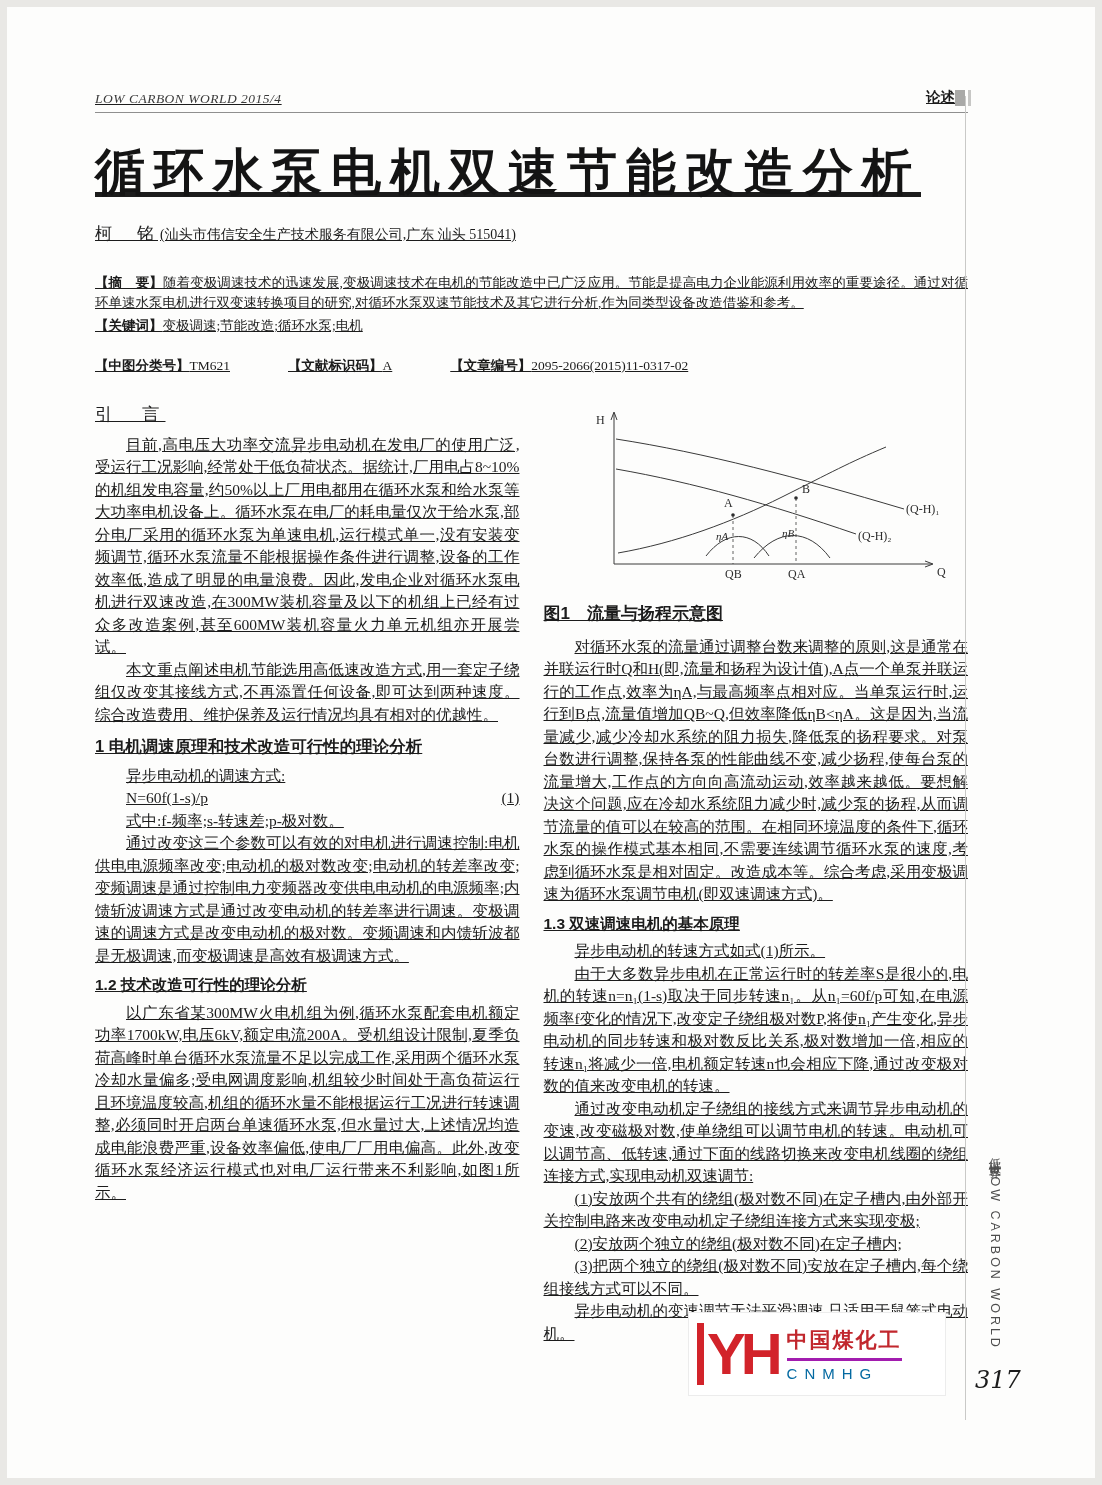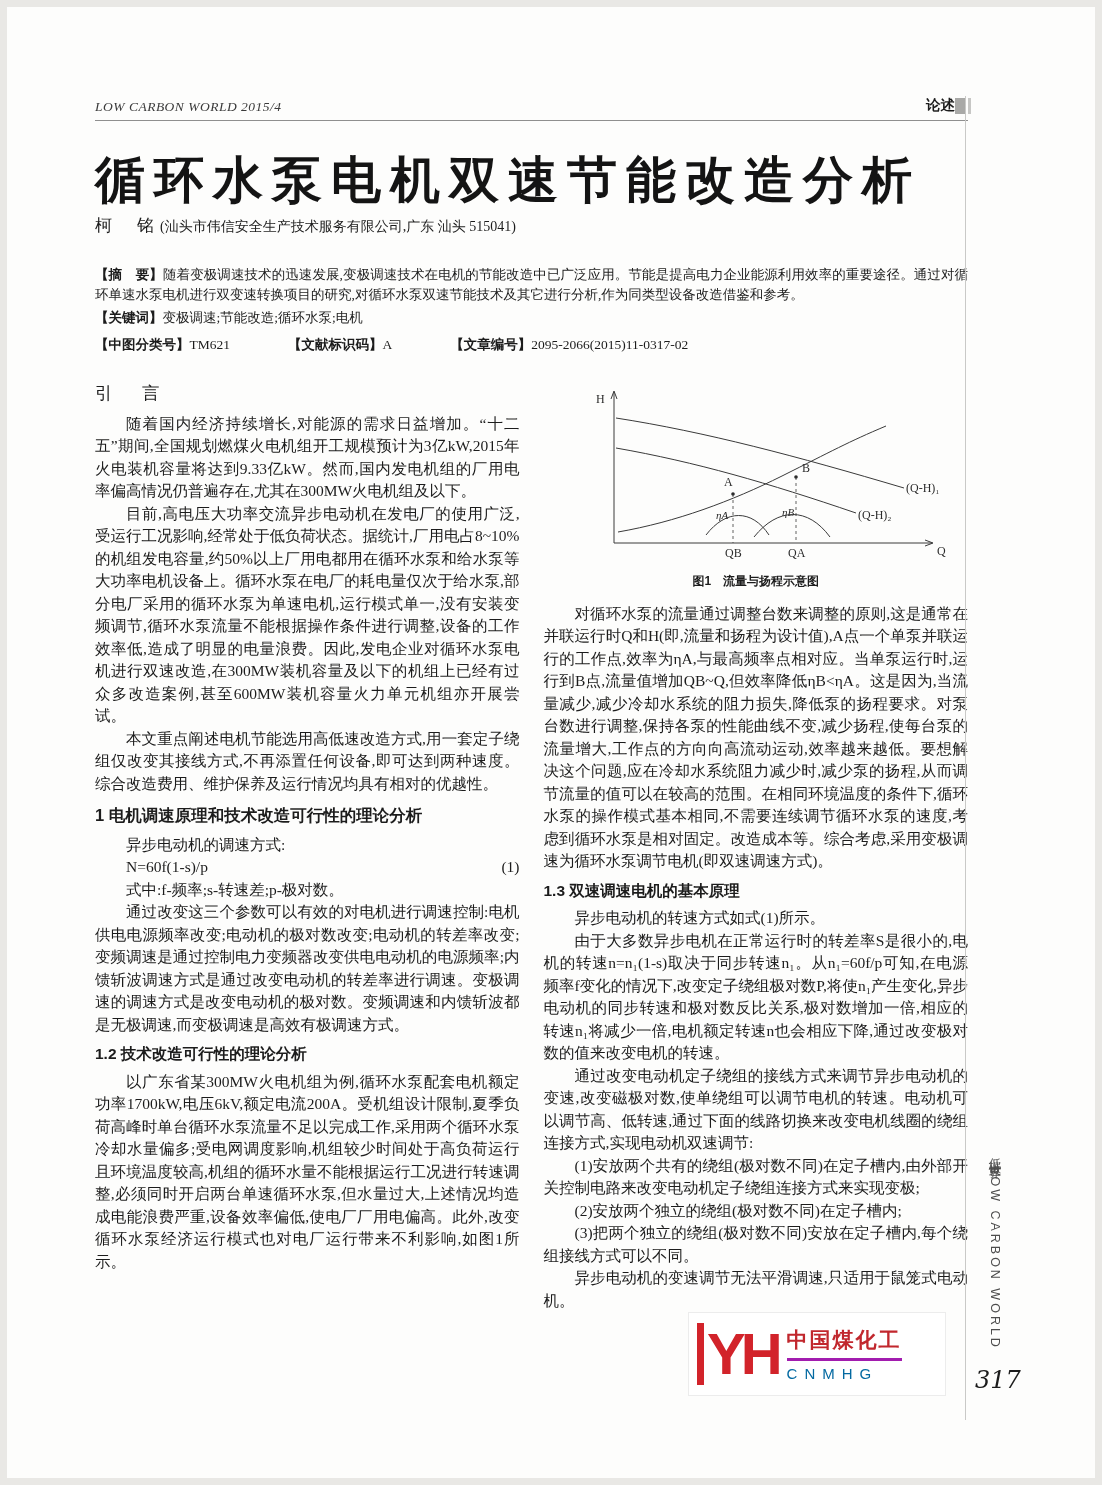--- a/index.html
+++ b/index.html
@@ -3,41 +3,41 @@
 <meta charset="utf-8">
 <style>
   * { margin:0; padding:0; box-sizing:border-box; }
   html,body { background:#dedddb; }
   body { font-family:"Liberation Serif","DejaVu Serif",serif; color:#1c1c1c; }
   .page {
     position:relative; width:1102px; height:1485px; margin:0 auto;
     background:#fdfdfc; overflow:hidden;
     box-shadow: inset 0 0 0 7px #e9e8e5;
   }
-  .content { position:absolute; left:95px; top:96px; width:873px; }
+  .content { position:absolute; left:95px; top:88px; width:873px;text-decoration:underline; }
 
   
   .header { display:flex; justify-content:space-between; align-items:flex-end;
             border-bottom:1.5px solid #8f8f8f; padding-bottom:5px; }
   .journal-name { font-style:italic; font-size:13.5px; color:#3a3a3a; letter-spacing:.5px; }
   .header-right { display:flex; align-items:center; }
   .category-label { font-size:14.5px; font-weight:bold; font-family:"Liberation Sans",sans-serif; }
   .category-marker { width:13px; height:16px; background:#a9a9a7; border-right:3px solid #fdfdfc; box-shadow:3px 0 0 #c7c7c5; }
 
   
   .article-title { margin-top:26px; font-size:50px; font-weight:bold; letter-spacing:9px;
                    font-family:"DejaVu Serif","Liberation Serif",serif; color:#141414; white-space:nowrap; }
-  .author-line { margin-top:0; font-size:14px; }
+  .author-line { margin-top:16px; font-size:14px; }
   .author-name { font-size:17px; letter-spacing:4px; margin-right:2px; }
 
   
   .abstract { margin-top:28px; font-size:13.5px; line-height:19.5px; text-align:justify; }
   .meta-label { font-weight:bold; font-family:"Liberation Sans","DejaVu Sans",sans-serif; }
   .keywords { margin-top:5px; font-size:13.5px; }
-  .class-row { margin-top:9px; font-size:13.5px; display:flex; gap:58px; white-space:nowrap; }
+  .class-row { margin-top:22px; font-size:13.5px; display:flex; gap:58px; white-space:nowrap; }
 
   
   .columns { display:flex; gap:24px; margin-top:26px; }
   .col { width:424.5px; font-size:15.5px; line-height:22.5px; text-align:justify; }
   .para { text-indent:2em; }
   .intro-heading { font-family:"Liberation Sans","DejaVu Sans",sans-serif; font-size:17.5px;
                    letter-spacing:6px; margin:2px 0 8px 0; }
   .sec-heading { font-family:"Liberation Sans","DejaVu Sans",sans-serif; font-size:16.5px;
                  font-weight:bold; margin:9px 0 7px 0; }
   .sub-heading { font-family:"Liberation Sans","DejaVu Sans",sans-serif; font-size:15.5px;
@@ -47,22 +47,22 @@
   .legend-line { text-indent:2em; }
 
   
   .figure-block { margin:2px 0 10px 0; }
   .figure-chart { display:block; margin:0 auto; }
   .figure-chart line, .figure-chart path { stroke:#3a3a3a; stroke-width:1; fill:none; }
   .figure-chart .dash { stroke-dasharray:3,3; stroke-width:.8; }
   .figure-chart text { font-size:12px; fill:#2b2b2b; font-family:"Liberation Serif",serif; }
   .figure-chart .eta { font-style:italic; font-size:11px; }
   .figure-chart .dot { fill:#2b2b2b; stroke:none; }
-  .figure-caption { text-align:center; font-family:"Liberation Sans","DejaVu Sans",sans-serif;
-                    font-weight:bold; font-size:12px; margin-top:0; }
+  .figure-caption { font-family:"Liberation Sans","DejaVu Sans",sans-serif;
+                    font-weight:bold; font-size:17px; margin-top:12px; }
 
   
   .watermark { position:absolute; left:688px; top:1280px; width:258px; height:84px;
                background:#ffffff; border:1px solid #ececec; display:flex; align-items:center;
                padding:6px 8px;margin-top:32px; }
   .wm-bar { width:7px; height:62px; background:#d2232a; flex:none; }
   .wm-logo { font-family:"Liberation Sans","DejaVu Sans",sans-serif; font-weight:bold;
              font-size:58px; line-height:58px; color:#d2232a; letter-spacing:-5px;
              margin-left:3px; flex:none; }
   .wm-right { margin-left:9px; }
@@ -111,21 +111,20 @@
     <div class="class-row">
       <span><span class="meta-label">【中图分类号】</span><span>TM621</span></span>
       <span><span class="meta-label">【文献标识码】</span><span>A</span></span>
       <span><span class="meta-label">【文章编号】</span><span>2095-2066(2015)11-0317-02</span></span>
     </div>
 
     <div class="columns">
 
       <div class="col">
         <div class="intro-heading">引　言</div>
-        <p class="para">随着国内经济持续增长,对能源的需求日益增加。“十二五”期间,全国规划燃煤火电机组开工规模预计为3亿kW,2015年火电装机容量将达到9.33亿kW。然而,国内发电机组的厂用电率偏高情况仍普遍存在,尤其在300MW火电机组及以下。</p>
         <p class="para">目前,高电压大功率交流异步电动机在发电厂的使用广泛,受运行工况影响,经常处于低负荷状态。据统计,厂用电占8~10%的机组发电容量,约50%以上厂用电都用在循环水泵和给水泵等大功率电机设备上。循环水泵在电厂的耗电量仅次于给水泵,部分电厂采用的循环水泵为单速电机,运行模式单一,没有安装变频调节,循环水泵流量不能根据操作条件进行调整,设备的工作效率低,造成了明显的电量浪费。因此,发电企业对循环水泵电机进行双速改造,在300MW装机容量及以下的机组上已经有过众多改造案例,甚至600MW装机容量火力单元机组亦开展尝试。</p>
         <p class="para">本文重点阐述电机节能选用高低速改造方式,用一套定子绕组仅改变其接线方式,不再添置任何设备,即可达到两种速度。综合改造费用、维护保养及运行情况均具有相对的优越性。</p>
 
         <div class="sec-heading">1 电机调速原理和技术改造可行性的理论分析</div>
 
         <div class="lead-line">异步电动机的调速方式:</div>
         <div class="formula-row">
           <span>N=60f(1-s)/p</span>
           <span>(1)</span>
         </div>

